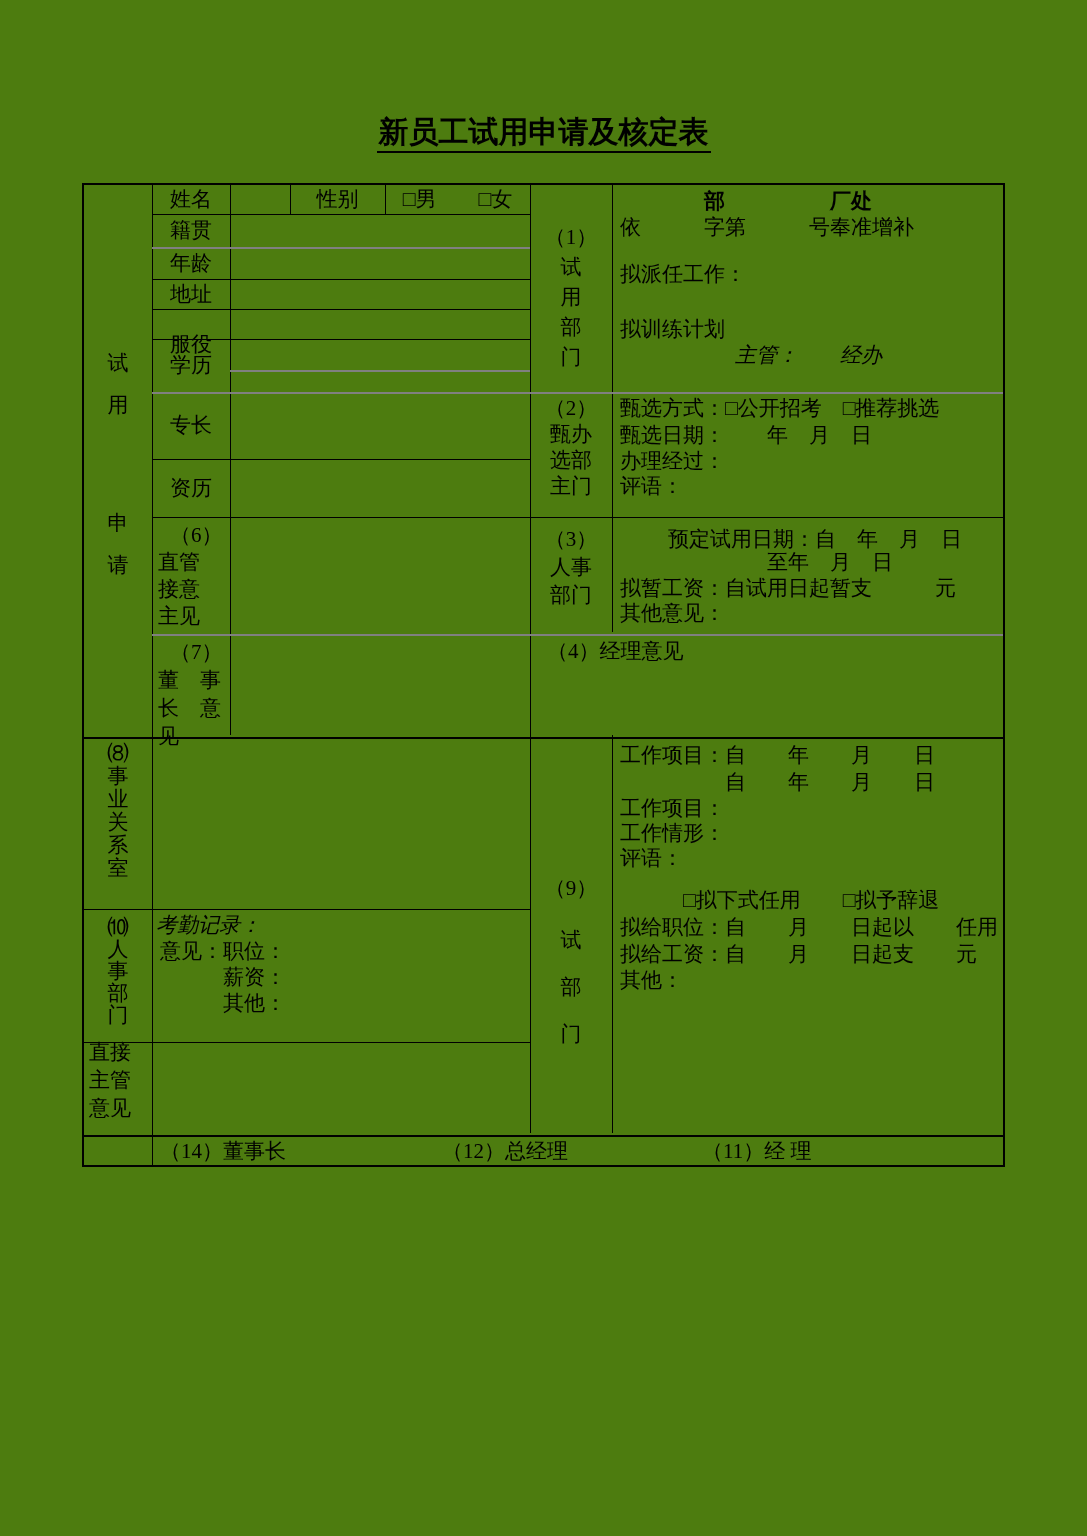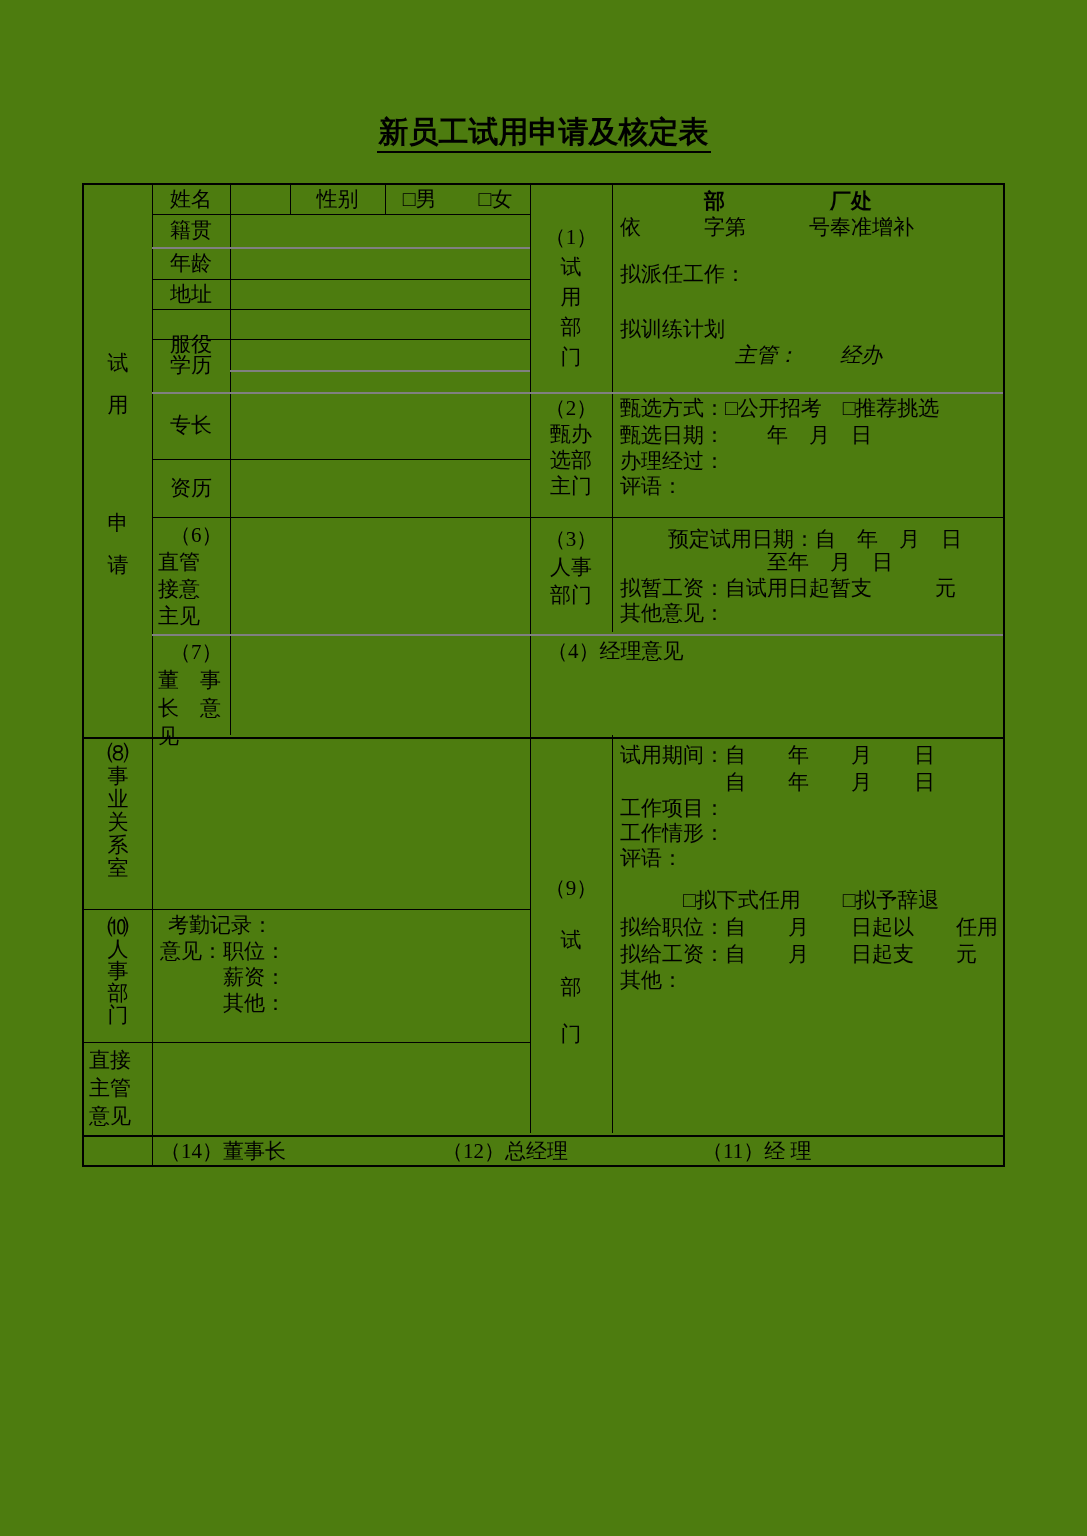--- a/index.html
+++ b/index.html
@@ -109,26 +109,26 @@
     </div>
     <div class="field" style="left:68px;top:552px;width:378px;height:172px;"></div>
 
     <div class="vstack" style="left:0;top:724px;width:68px;height:133px;padding-top:8px;box-sizing:border-box;gap:1px;">
       <span>⑽</span>
       <span>人</span>
       <span>事</span>
       <span>部</span>
       <span>门</span>
     </div>
-    <div class="tl" style="left:84px;top:730px;">考勤记录：</div>
+    <div class="tl" style="left:72px;top:730px;font-style:italic;">考勤记录：</div>
     <div class="tl" style="left:76px;top:756px;">意见：职位：</div>
     <div class="tl" style="left:76px;top:782px;">　　　薪资：</div>
     <div class="tl" style="left:76px;top:808px;">　　　其他：</div>
 
-    <div class="lstack" style="left:0;top:857px;width:68px;height:93px;padding-top:8px;padding-left:5px;box-sizing:border-box;gap:7px;">
+    <div class="lstack" style="left:0;top:857px;width:68px;height:93px;padding-left:5px;box-sizing:border-box;gap:7px;">
       <span>直接</span>
       <span>主管</span>
       <span>意见</span>
     </div>
     <div class="field" style="left:68px;top:857px;width:378px;height:93px;"></div>
 
     <div class="vstack" style="left:446px;top:0;width:82px;height:207px;padding-top:42px;box-sizing:border-box;gap:9px;">
       <span>（1）</span>
       <span>试</span>
       <span>用</span>
@@ -166,21 +166,21 @@
     <div class="tl" style="left:536px;top:418px;">其他意见：</div>
 
     <div class="tl" style="left:463px;top:456px;">（4）经理意见</div>
     <div class="field" style="left:446px;top:480px;width:473px;height:70px;"></div>
 
     <div class="abs" style="left:446px;top:693px;width:82px;text-align:center;">（9）</div>
     <div class="abs" style="left:446px;top:745px;width:82px;text-align:center;">试</div>
     <div class="abs" style="left:446px;top:792px;width:82px;text-align:center;">部</div>
     <div class="abs" style="left:446px;top:839px;width:82px;text-align:center;">门</div>
 
-    <div class="tl" style="left:536px;top:560px;">试用期间：自　　年　　月　　日</div>
+    <div class="tl" style="left:536px;top:560px;">工作项目：自　　年　　月　　日</div>
     <div class="tl" style="left:536px;top:587px;">　　　　　自　　年　　月　　日</div>
     <div class="tl" style="left:536px;top:613px;">工作项目：</div>
     <div class="tl" style="left:536px;top:638px;">工作情形：</div>
     <div class="tl" style="left:536px;top:663px;">评语：</div>
     <div class="tl" style="left:536px;top:705px;">　　　□拟下式任用　　□拟予辞退</div>
     <div class="tl" style="left:536px;top:732px;">拟给职位：自　　月　　日起以　　任用</div>
     <div class="tl" style="left:536px;top:759px;">拟给工资：自　　月　　日起支　　元</div>
     <div class="tl" style="left:536px;top:785px;">其他：</div>
 
     <div class="tl" style="left:76px;top:956px;">（14）董事长</div>

